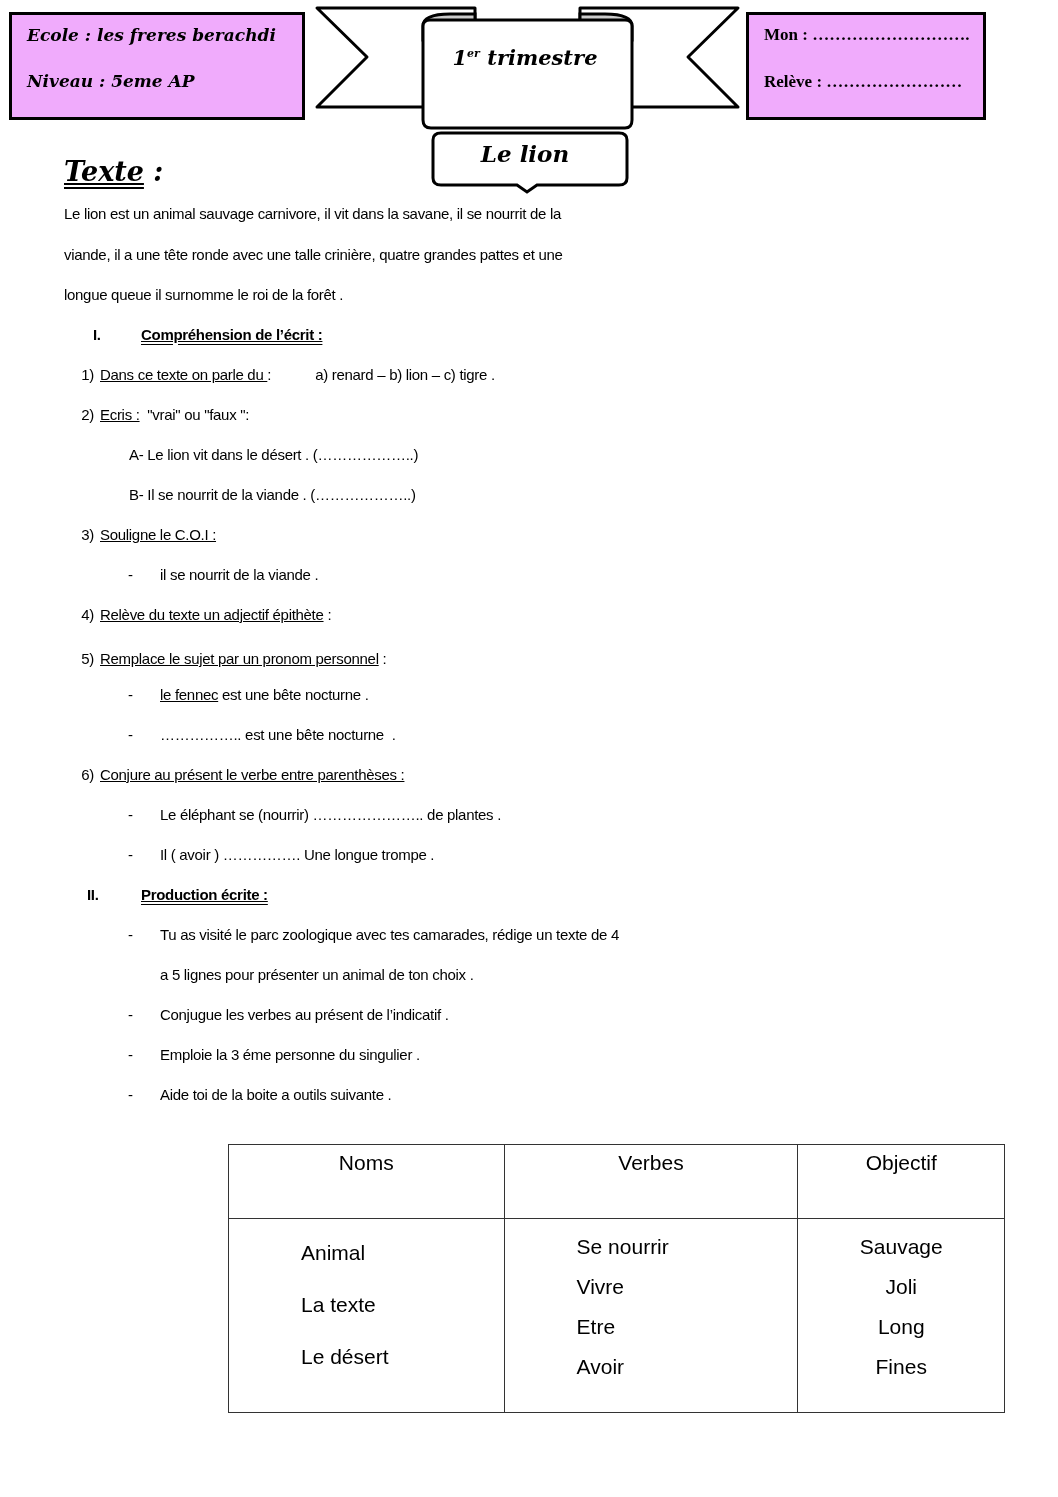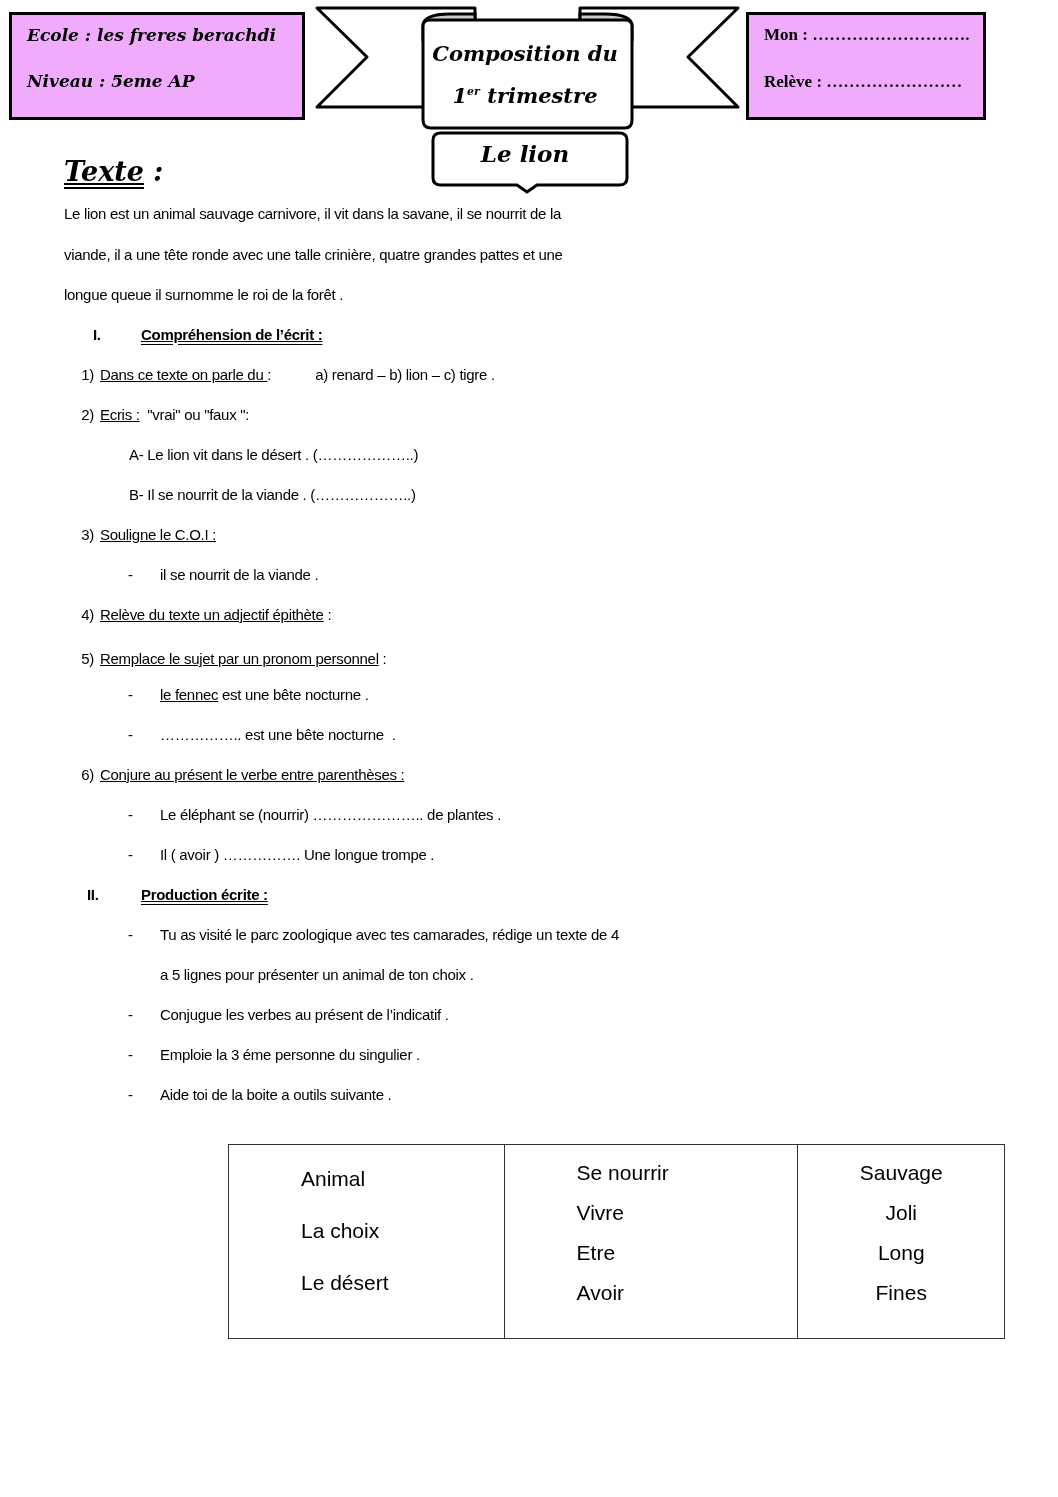--- a/index.html
+++ b/index.html
@@ -50,21 +50,20 @@
 
   <path d="M118,26 Q118,14 145,14 L170,14 L170,40 L118,40 Z" fill="#ccc" stroke="#000" stroke-width="3"></path>
   <path d="M327,26 Q327,14 300,14 L275,14 L275,40 L327,40 Z" fill="#ccc" stroke="#000" stroke-width="3"></path>
 
   <path d="M118,26 L118,120 Q118,128 126,128 L320,128 Q327,128 327,120 L327,26 Q327,20 320,20 L125,20 Q118,20 118,26 Z" fill="#fff" stroke="#000" stroke-width="3"></path>
 
   <path d="M128,140 Q128,133 136,133 L314,133 Q322,133 322,140 L322,178 Q322,185 314,185 L232,185 L222,192 L212,185 L136,185 Q128,185 128,178 Z" fill="#fff" stroke="#000" stroke-width="3"></path>
 </svg>
 
 <div id="title-text" class="script">
-  <div>Composition du</div>
   <div><span>1</span><sup>er</sup><span> trimestre</span></div>
 </div>
 <div id="subtitle" class="script">Le lion</div>
 
 <div class="box" id="name-box">
   <div class="line" style="top:10px;">Mon : ……………………….</div>
   <div class="line" style="top:57px;">Relève : ……………………</div>
 </div>
 
 <div id="texte-heading" class="script">
@@ -132,24 +131,29 @@
 </div>
 <div class="body-text" style="left:128px; top:1046px;">
   <span class="dash">-</span><span>Emploie la 3 éme personne du singulier .</span>
 </div>
 <div class="body-text" style="left:128px; top:1086px;">
   <span class="dash">-</span><span>Aide toi de la boite a outils suivante .</span>
 </div>
 
 <table id="tools">
   <tbody>
+      <tr>
+    <th class="col1">Noms</th>
+    <th class="col2">Verbes</th>
+    <th class="col3">Objectif</th>
+  </tr>
   <tr>
     <td class="col1 cell-list c1">
       <div>Animal</div>
-      <div>La choix</div>
+      <div>La texte</div>
       <div>Le désert</div>
     </td>
     <td class="col2 cell-list c2">
       <div>Se nourrir</div>
       <div>Vivre</div>
       <div>Etre</div>
       <div>Avoir</div>
     </td>
     <td class="col3 cell-list c3">
       <div>Sauvage</div>

